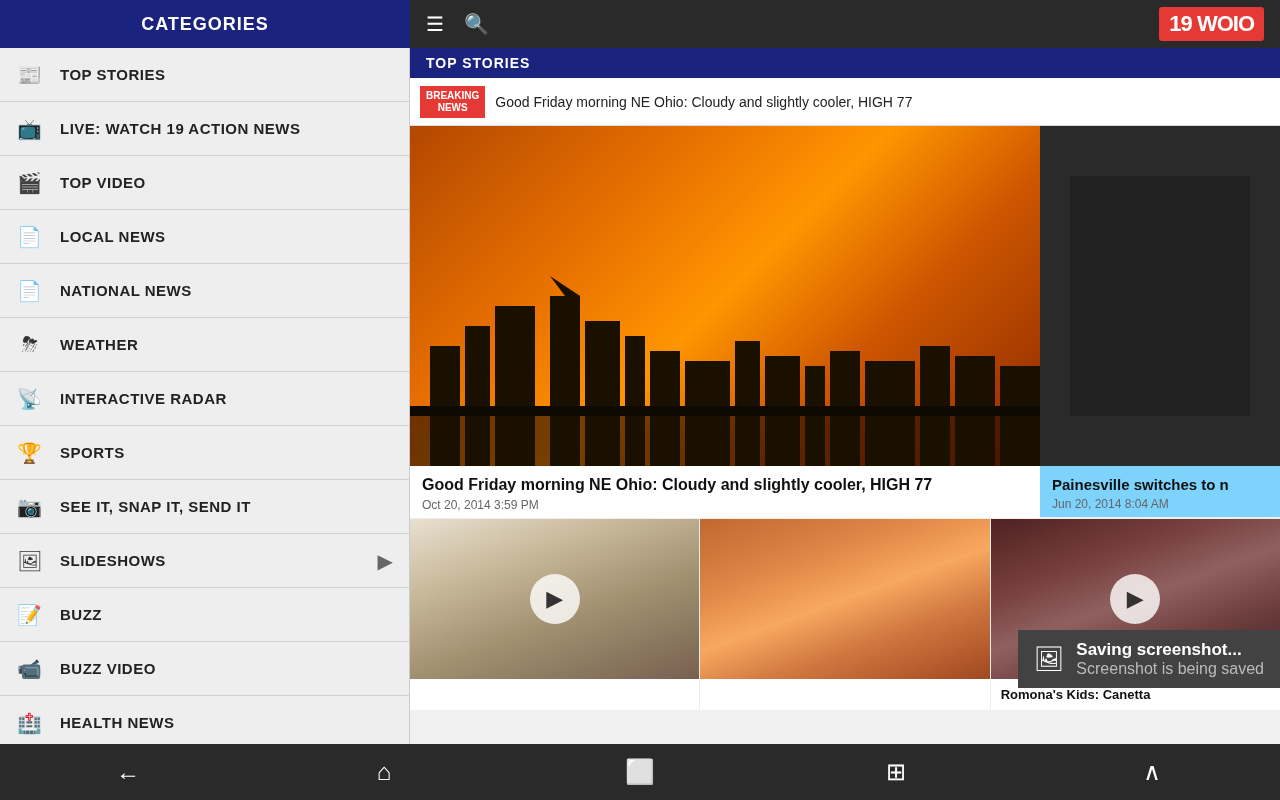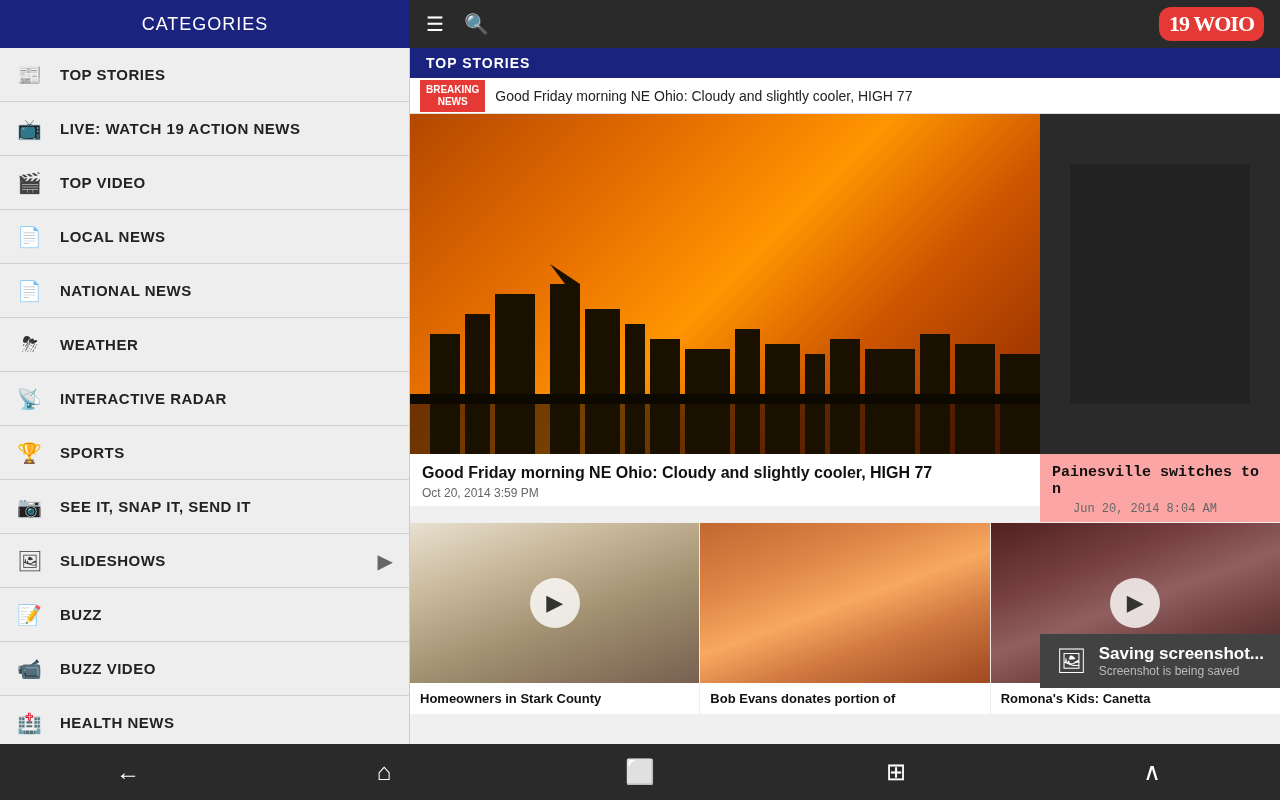--- a/index.html
+++ b/index.html
@@ -16,21 +16,21 @@
     .top-nav-left {
       width: 410px;
       display: flex;
       align-items: center;
       justify-content: center;
       background: #1a237e;
       height: 100%;
     }
     .top-nav-left span {
       color: white;
-      font-weight: normal;
+      font-weight: bold;
       font-size: 18px;
       letter-spacing: 1px;
     }
     .top-nav-right {
       flex: 1;
       display: flex;
       align-items: center;
       justify-content: space-between;
       padding: 0 16px;
       background: #2a2a2a;
@@ -49,23 +49,22 @@
     .logo-container {
       display: flex;
       align-items: center;
     }
     .logo-box {
       background: #e53935;
       color: white;
       font-weight: bold;
       font-size: 22px;
       padding: 4px 10px;
-      border-radius: 12px;
+      border-radius: 3px;
       letter-spacing: -1px;
-      font-family: Liberation Serif, serif;
     }
 
     
     .main-area {
       display: flex;
       flex: 1;
       overflow: hidden;
     }
 
     
@@ -126,21 +125,21 @@
       align-items: center;
       letter-spacing: 1px;
       flex-shrink: 0;
     }
 
     
     .breaking-bar {
       display: flex;
       align-items: center;
       background: white;
-      height: 36px;
+      height: 48px;
       flex-shrink: 0;
       border-bottom: 1px solid #ddd;
     }
     .breaking-badge {
       background: #e53935;
       color: white;
       font-size: 10px;
       font-weight: bold;
       padding: 4px 6px;
       margin: 0 10px;
@@ -196,33 +195,31 @@
       overflow: hidden;
     }
     .story-second .story-img2 {
       width: 100%;
       height: 340px;
       background: linear-gradient(135deg, #1a1a1a 0%, #3a3a3a 50%, #2a2a2a 100%);
       overflow: hidden;
     }
     .story-second .story-caption {
       padding: 10px 12px 6px;
-      background: #fca5a5;
-      font-family: Liberation Mono, monospace;
+      background: #7dd3fc;
     }
     .story-second .story-title {
       font-size: 15px;
       font-weight: bold;
       color: #111;
       margin-bottom: 4px;
     }
     .story-second .story-date {
       font-size: 12px;
       color: #666;
-      margin-left: 21px;
     }
 
     
     .small-stories {
       display: flex;
       width: 100%;
       background: white;
       border-top: 1px solid #eee;
     }
     .story-small {
@@ -308,21 +305,21 @@
       z-index: 100;
     }
     .toast-icon {
       font-size: 24px;
     }
     .toast-text-main {
       font-size: 17px;
       font-weight: bold;
     }
     .toast-text-sub {
-      font-size: 12px;
+      font-size: 16px;
       color: #bbb;
     }
 
     .content-wrapper {
       position: relative;
       flex: 1;
       display: flex;
       flex-direction: column;
       overflow: hidden;
     }
@@ -476,31 +473,25 @@
             <div class="story-date">Jun 20, 2014 8:04 AM</div>
           </div>
         </div>
 
         <div class="small-stories">
 
           <div class="story-small">
             <div class="story-img-small img-stark">
               <div class="play-btn">▶</div>
             </div>
-            <div class="story-caption-small">
-              <div class="story-title-small">Homeowners in Stark County</div>
-            </div>
           </div>
 
           <div class="story-small" style="border-left: 1px solid #eee; border-right: 1px solid #eee;">
             <div class="story-img-small img-evans">
               
-            </div>
-            <div class="story-caption-small">
-              <div class="story-title-small">Bob Evans donates portion of</div>
             </div>
           </div>
 
           <div class="story-small">
             <div class="story-img-small img-romenas">
               <div class="play-btn">▶</div>
             </div>
             <div class="story-caption-small">
               <div class="story-title-small">Romona's Kids: Canetta</div>
             </div>

